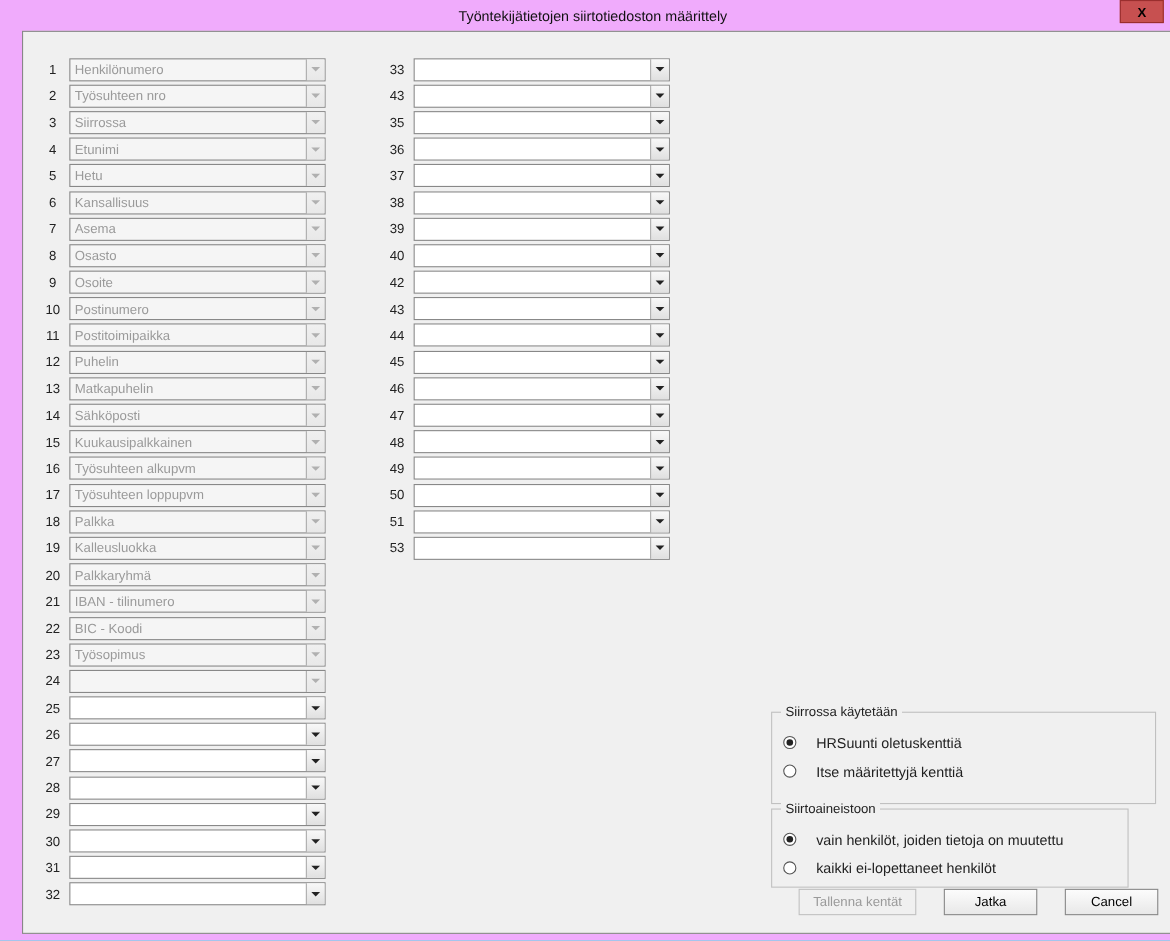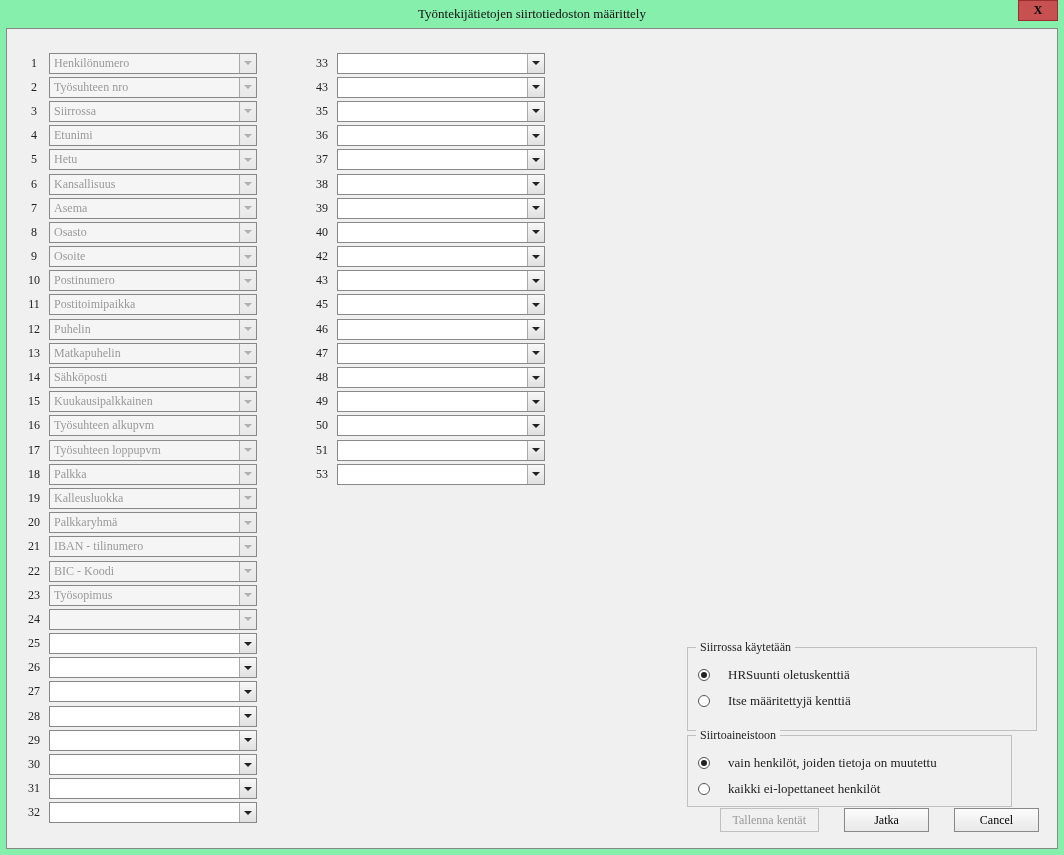--- a/index.html
+++ b/index.html
@@ -8,23 +8,22 @@
     font-family: "Segoe UI", Tahoma, sans-serif;
     font-size: 12px;
     background: #29abe2;
     width: 1064px;
     height: 855px;
     overflow: hidden;
   }
   .outer-frame {
     width: 1064px;
     height: 855px;
-    background: #86efac;
-    padding: 0 6px 6px 6px;
-    font-family: Liberation Serif, serif;
+    background: #f0abfc;
+    padding: 0 6px 6px 20px;
   }
   .titlebar {
     height: 28px;
     display: flex;
     align-items: center;
     justify-content: center;
     position: relative;
     color: #1a2a35;
   }
   .titlebar .title-text {
@@ -67,21 +66,21 @@
     align-items: center;
     height: 24.2px;
   }
   .field-row .num {
     width: 30px;
     text-align: center;
     font-size: 12px;
     color: #222;
   }
   .dd {
-    width: 208px;
+    width: 233px;
     height: 21px;
     border: 1px solid #888;
     background: #fff;
     display: flex;
     align-items: center;
     position: relative;
     padding-left: 4px;
   }
   .dd .dd-text {
     flex: 1;
@@ -486,20 +485,27 @@
           </div>
           <div class="field-row">
             <span class="num">42</span>
             <div class="dd">
               <span class="dd-text"></span>
               <span class="dd-btn"></span>
             </div>
           </div>
           <div class="field-row">
             <span class="num">43</span>
+            <div class="dd">
+              <span class="dd-text"></span>
+              <span class="dd-btn"></span>
+            </div>
+          </div>
+          <div class="field-row">
+            <span class="num">44</span>
             <div class="dd">
               <span class="dd-text"></span>
               <span class="dd-btn"></span>
             </div>
           </div>
           <div class="field-row">
             <span class="num">45</span>
             <div class="dd">
               <span class="dd-text"></span>
               <span class="dd-btn"></span>

